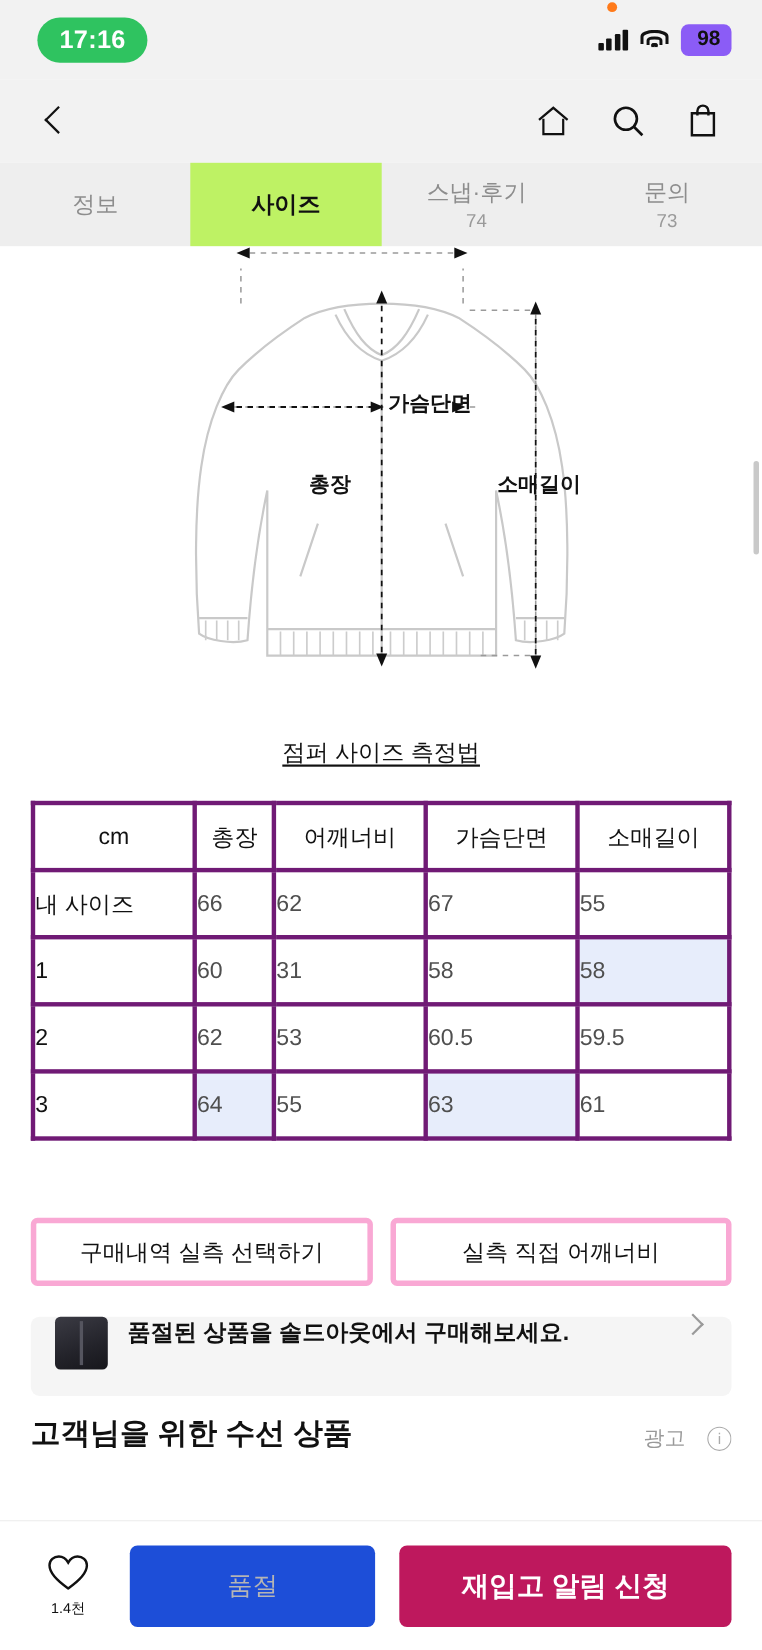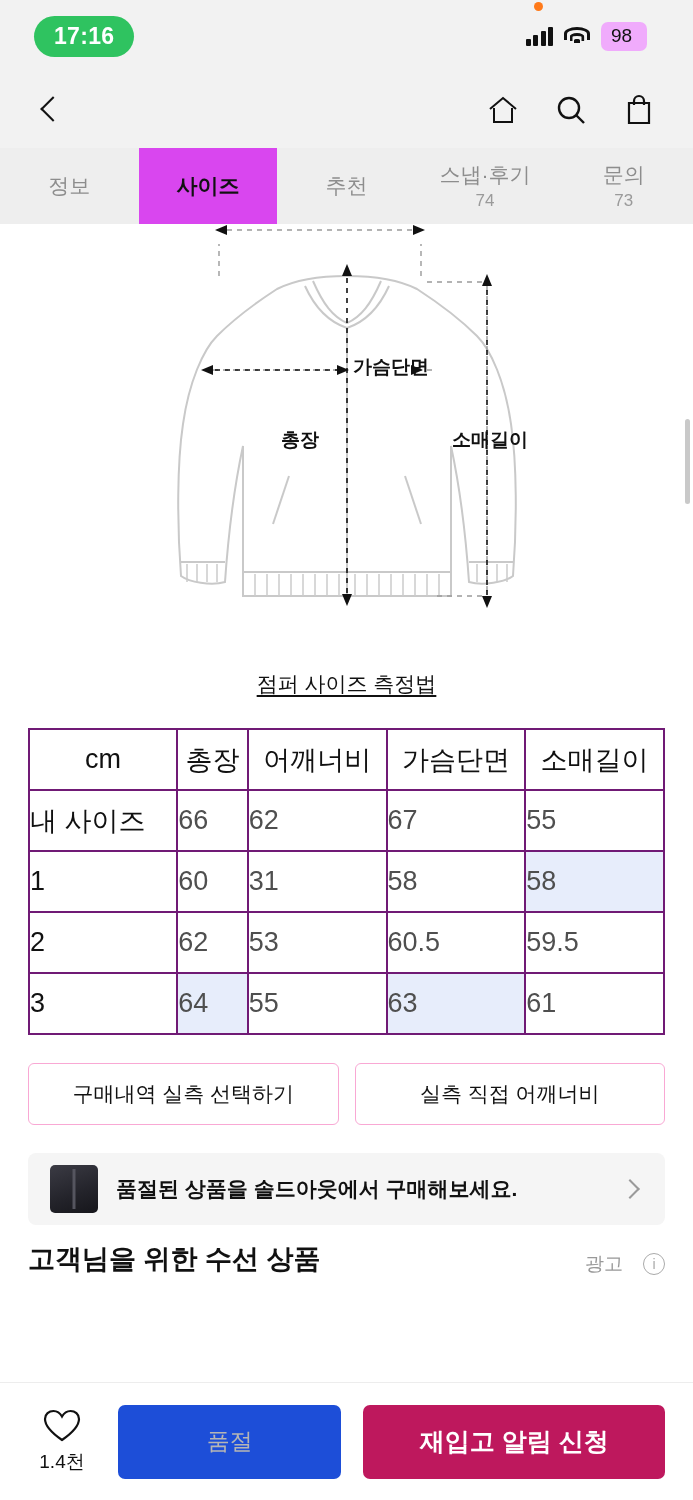--- a/index.html
+++ b/index.html
@@ -8,21 +8,21 @@
     font-family: "Liberation Sans", sans-serif;
     background: #ffffff;
     overflow: hidden;
   }
   .phone { position: relative; width: 693px; height: 1500px; background:#fff; }
 
   
   .statusbar {
     height: 72px;
     display: flex; align-items: center; justify-content: space-between;
-    padding: 0 46px 0 34px;
+    padding: 0 28px 0 34px;
     background: #f2f2f2;
   }
   .time-pill {
     background: #2fc360; color: #fff;
     font-size: 23px; font-weight: bold;
     border-radius: 22px;
     padding: 7px 20px;
     letter-spacing: .3px;
   }
   .status-right { display:flex; align-items:center; gap: 11px; position:relative; }
@@ -39,23 +39,23 @@
   .signal i:nth-child(4){height:19px}
   .wifi { width: 26px; height: 20px; position: relative; }
   .wifi span {
     position:absolute; left:50%; transform:translateX(-50%);
     border: 3px solid #111; border-bottom:none; border-radius: 50% 50% 0 0;
   }
   .wifi span.a { width:26px; height:13px; top:1px; }
   .wifi span.b { width:15px; height:8px; top:7px; }
   .wifi span.c { width:6px; height:4px; top:13px; border-width:3px; }
   .battery {
-    background:#f0abfc; color:#111; border-radius: 7px;
-    font-size: 19px; font-weight: normal;
-    padding: 3px 10px 4px; min-width: 46px; text-align:left;
+    background:#8b5cf6; color:#111; border-radius: 7px;
+    font-size: 19px; font-weight: bold;
+    padding: 3px 10px 4px; min-width: 46px; text-align:right;
   }
 
   
   .navbar {
     height: 76px; background:#f2f2f2;
     display:flex; align-items:center; justify-content:space-between;
     padding: 0 36px;
   }
   .back-arrow {
     width: 28px; height: 28px; position: relative;
@@ -71,21 +71,21 @@
   .ico svg { width: 100%; height: 100%; display:block; }
 
   
   .tabs { display:flex; height: 76px; background:#eeeeee; }
   .tab {
     flex: 1; display:flex; flex-direction:column;
     align-items:center; justify-content:center;
     font-size: 21px; color: #8d8d8d; gap: 2px;
   }
   .tab.active {
-    background:#d946ef; color:#111; font-weight:bold;
+    background:#bef264; color:#111; font-weight:bold;
   }
   .tab .cnt { font-size: 17px; color:#9a9a9a; }
 
   
   .diagram-wrap {
     position: relative;
     height: 430px;
     background:#fff;
   }
   .diagram-wrap svg { display:block; margin: 0 auto; }
@@ -101,42 +101,42 @@
   .links {
     display:flex; justify-content:center; gap: 24px;
     padding: 16px 0 30px;
     font-size: 21px; color:#111;
   }
   .links a { color:#111; text-decoration: underline; text-underline-offset: 4px; }
 
   
   table { border-collapse: collapse; width: calc(100% - 56px); margin: 0 28px; }
   th, td {
-    border: 2px solid #701a75;
+    border: 4px solid #701a75;
     height: 61px; 
-    font-size: 27px; color:#4f4f4f; font-weight: normal;
+    font-size: 21px; color:#4f4f4f; font-weight: normal;
   }
   th { color:#111; }
   table tr td:first-child, table tr th:first-child { color:#111; }
   td.hl { background:#e7edfb; }
 
   
   .actions {
     display:flex; gap: 16px; padding: 28px;
   }
   .act-btn {
-    flex:1; height: 62px; border: 1px solid #f9a8d4; border-radius: 6px;
+    flex:1; height: 62px; border: 5px solid #f9a8d4; border-radius: 6px;
     display:flex; align-items:center; justify-content:center;
-    font-size: 21px; color:#111; background:#fff;
+    font-size: 21px; color:#111; background:#fff;margin-top:42px;
   }
 
   
   .promo {
     margin: 0 28px; background:#f5f5f5; border-radius: 8px;
-    height: 72px; display:flex; align-items:center; gap: 18px;
+    height: 72px; display:flex; align-items:flex-start; gap: 18px;
     padding: 0 22px;
   }
   .promo-thumb {
     width: 48px; height: 48px; border-radius: 5px;
     background: linear-gradient(160deg,#3b3b44 0%, #23232a 60%, #16161b 100%);
     position:relative; overflow:hidden; flex:none;
   }
   .promo-thumb::after{
     content:""; position:absolute; left:50%; top:4px; width:3px; height:40px;
     background:#55555f; transform:translateX(-50%);
@@ -156,21 +156,21 @@
     display:flex;align-items:center;justify-content:center;font-size:14px;color:#aaa;
   }
 
   
   .bottombar {
     position:absolute; left:0; bottom:0; width:100%;
     height: 118px; background:#fff; border-top:1px solid #ededed;
     display:flex; align-items:center; padding: 0 28px; gap: 22px;
   }
   .like { display:flex; flex-direction:column; align-items:center; gap:6px; width: 68px; }
-  .like .cnt { font-size: 19px; color:#111; }
+  .like .cnt { font-size: 13px; color:#111; }
   .soldout {
     flex: 1; height: 74px; border-radius:7px; background:#1d4ed8;
     display:flex;align-items:center;justify-content:center;
     font-size: 23px; color:#b5b5b5;
   }
   .notify {
     flex: 1.35; height: 74px; border-radius:7px; background:#be185d;
     display:flex;align-items:center;justify-content:center;
     font-size: 25px; font-weight:bold; color:#fff;
   }
@@ -224,23 +224,20 @@
   </div>
 
   <div class="tabs">
     <div class="tab">
       <span>정보</span>
     </div>
     <div class="tab active">
       <span>사이즈</span>
     </div>
     <div class="tab">
-      <span>추천</span>
-    </div>
-    <div class="tab">
       <span>스냅·후기</span>
       <span class="cnt">74</span>
     </div>
     <div class="tab">
       <span>문의</span>
       <span class="cnt">73</span>
     </div>
   </div>
 
   <div class="diagram-wrap">

